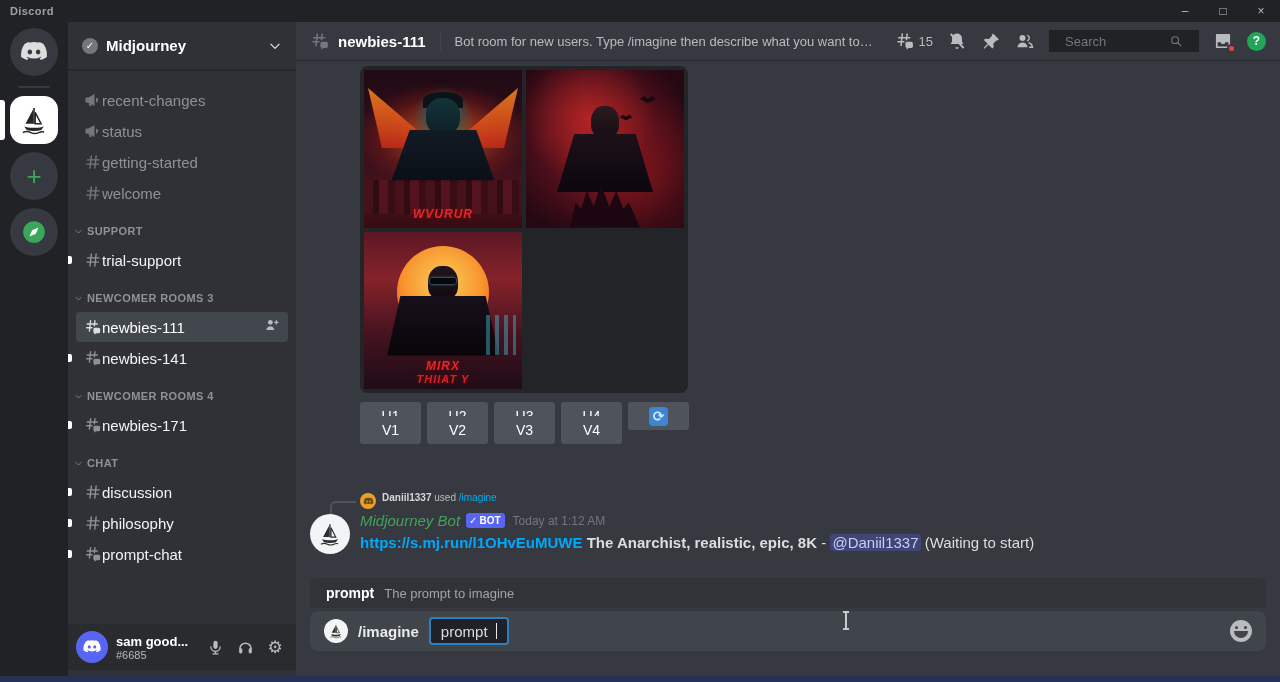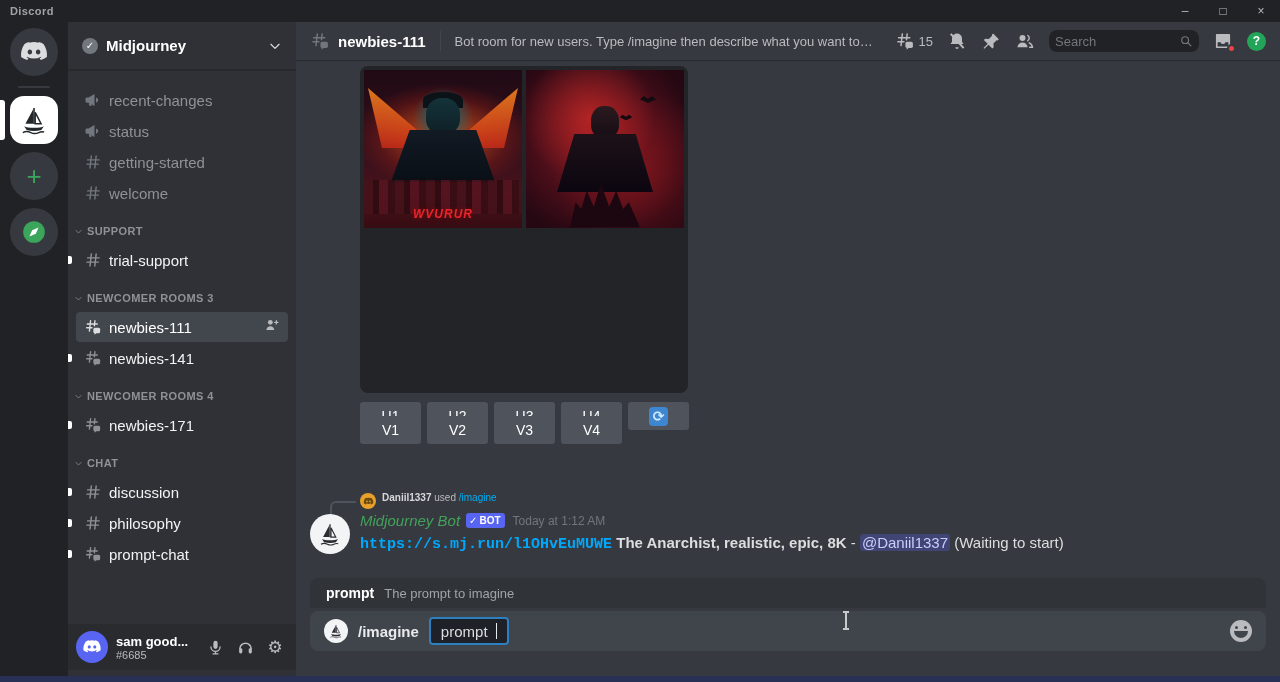--- a/index.html
+++ b/index.html
@@ -29,21 +29,21 @@
 
   
   .sidebar { position:absolute; left:68px; top:22px; width:228px; height:654px; background:#2f3136; }
   .server-header { height:48px; display:flex; align-items:center; padding:0 14px; gap:8px;
                    border-bottom:1px solid #26282c; box-shadow:0 1px 0 rgba(0,0,0,.15); }
   .verified-badge { width:16px; height:16px; border-radius:50%; background:#72767d; color:#fff;
                     font-size:10px; display:flex; align-items:center; justify-content:center; flex:none; }
   .server-name { font-size:15px; font-weight:bold; color:#fff; flex:1; }
 
   .chlist { position:absolute; top:48px; left:0; right:0; bottom:52px; padding-top:14px; overflow:hidden; }
-  .ch { height:30px; margin:1px 8px; border-radius:4px; display:flex; align-items:center; gap:7px;
+  .ch { height:30px; margin:1px 8px; border-radius:4px; display:flex; align-items:center; 
         padding:0 8px; position:relative; color:#8e9297; }
   .ch svg.cicon { width:18px; height:18px; flex:none; color:#72767d; }
   .ch .clabel { font-size:15px; font-weight:500; white-space:nowrap; overflow:hidden; }
   .ch.unread { color:#f2f3f5; }
   .ch.unread svg.cicon { color:#8e9297; }
   .ch.selected { background:#42464d; color:#fff; }
   .ch.selected svg.cicon { color:#dcddde; }
   .pill { position:absolute; left:-8px; top:11px; width:4px; height:8px; background:#fff; border-radius:0 2px 2px 0; }
   .invite-icon { margin-left:auto; }
   .invite-icon svg { width:16px; height:16px; color:#b9bbbe; }
@@ -70,22 +70,22 @@
   .chat-header { position:absolute; top:0; left:0; right:0; height:38px; display:flex; align-items:center;
                  padding:0 14px; gap:8px; box-shadow:0 1px 0 rgba(4,4,5,.2), 0 2px 0 rgba(4,4,5,.05); z-index:5; }
   .chat-header svg.hicon { width:20px; height:20px; color:#72767d; flex:none; }
   .chan-title { font-size:15px; font-weight:bold; color:#fff; white-space:nowrap; }
   .hdr-div { width:1px; height:20px; background:#42464d; margin:0 6px; flex:none; }
   .topic { font-size:13px; color:#b9bbbe; white-space:nowrap; overflow:hidden; text-overflow:ellipsis; max-width:420px; }
   .hdr-right { margin-left:auto; display:flex; align-items:center; gap:14px; }
   .hdr-ic { display:flex; align-items:center; gap:4px; color:#b9bbbe; }
   .hdr-ic svg { width:20px; height:20px; color:#b9bbbe; }
   .thread-count { font-size:13px; color:#b9bbbe; }
-  .searchbox { width:150px; height:22px; background:#202225; border-radius:8px; display:flex; align-items:center;
-               padding:0 6px; gap:4px;justify-content:flex-end; }
+  .searchbox { width:150px; height:22px; background:#202225; border-radius:0; display:flex; align-items:center;
+               padding:0 16px; gap:4px;justify-content:flex-end; }
   .searchbox .stext { flex:1; font-size:13px; color:#72767d; }
   .searchbox svg { width:14px; height:14px; color:#72767d; }
   .inbox-wrap { position:relative; }
   .inbox-dot { position:absolute; right:-3px; bottom:-2px; width:9px; height:9px; border-radius:50%;
                background:#ed4245; border:2px solid #36393f; }
   .help-circle { width:19px; height:19px; border-radius:50%; background:#23a559; color:#fff; font-size:12px;
                  font-weight:bold; display:flex; align-items:center; justify-content:center; }
 
   
   .grid { position:absolute; left:64px; top:44px; width:328px; height:327px; background:#222428;
@@ -171,21 +171,21 @@
   .reply-cmd { color:#00aff4; }
   .msg-avatar { position:absolute; left:14px; top:492px; width:40px; height:40px; border-radius:50%; background:#f3f4f5;
                 display:flex; align-items:center; justify-content:center; }
   .msg-avatar svg { width:26px; height:26px; color:#2b2d31; }
   .msg-head { position:absolute; left:64px; top:490px; display:flex; align-items:center; gap:6px; }
   .bot-name { font-size:15px; font-weight:500; color:#43a25a;font-style:italic; }
   .bot-badge { background:#5865f2; color:#fff; font-size:10px; font-weight:bold; border-radius:3px;
                padding:1px 4px 1px 3px; display:flex; align-items:center; gap:2px; line-height:1.3; }
   .msg-time { font-size:12px; color:#72767d; margin-left:2px; }
   .msg-body { position:absolute; left:64px; top:512px; font-size:15px; white-space:nowrap; }
-  .msg-link { color:#00a8fc; font-weight:bold;font-family:Liberation Mono, monospace; }
+  .msg-link { color:#00a8fc; font-weight:bold; }
   .msg-bold { color:#dcddde; font-weight:bold; }
   .msg-plain { color:#dcddde; }
   .mention { background:rgba(88,101,242,.3); color:#c9cdfb; font-weight:500; border-radius:3px; padding:0 2px; }
 
   
   .cmd-popup { position:absolute; left:14px; top:556px; width:956px; height:30px; background:#303338;
                border-radius:8px 8px 0 0; display:flex; align-items:center; padding:0 16px; gap:10px; }
   .popup-name { font-size:14px; font-weight:bold; color:#fff; }
   .popup-desc { font-size:13px; color:#9fa4aa; }
   .composer { position:absolute; left:14px; top:589px; width:956px; height:40px; background:#40444b;
@@ -521,20 +521,29 @@
         <span class="city-strip"></span>
         <span class="cap">WVURUR</span>
       </div>
       <div class="art bl">
         <span class="bat" style="right:28px;top:26px"></span>
         <span class="bat" style="right:50px;top:44px;transform:scale(.8)"></span>
         <span class="fig-head bl2"></span>
         <span class="fig-torso bl2"></span>
         <span class="castle"></span>
       </div>
+      <div class="art br2">
+        <span class="sun"></span>
+        <span class="fig-head br3"></span>
+        <span class="glasses"></span>
+        <span class="fig-torso br3"></span>
+        <span class="teal-bits"></span>
+        <span class="cap two">MIRX</span>
+        <span class="cap2">THIIAT Y</span>
+      </div>
     </div>
 
     <div class="btnrow row-u">
       <button class="mj-btn">U1</button>
       <button class="mj-btn">U2</button>
       <button class="mj-btn">U3</button>
       <button class="mj-btn">U4</button>
       <button class="mj-btn">
         <span class="reroll-glyph">⟳</span>
       </button>

